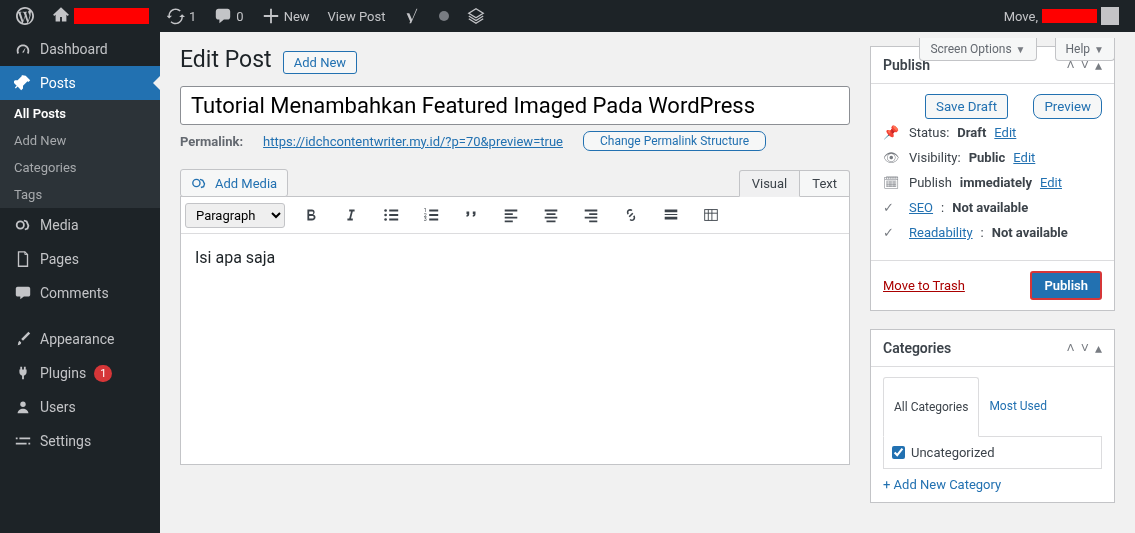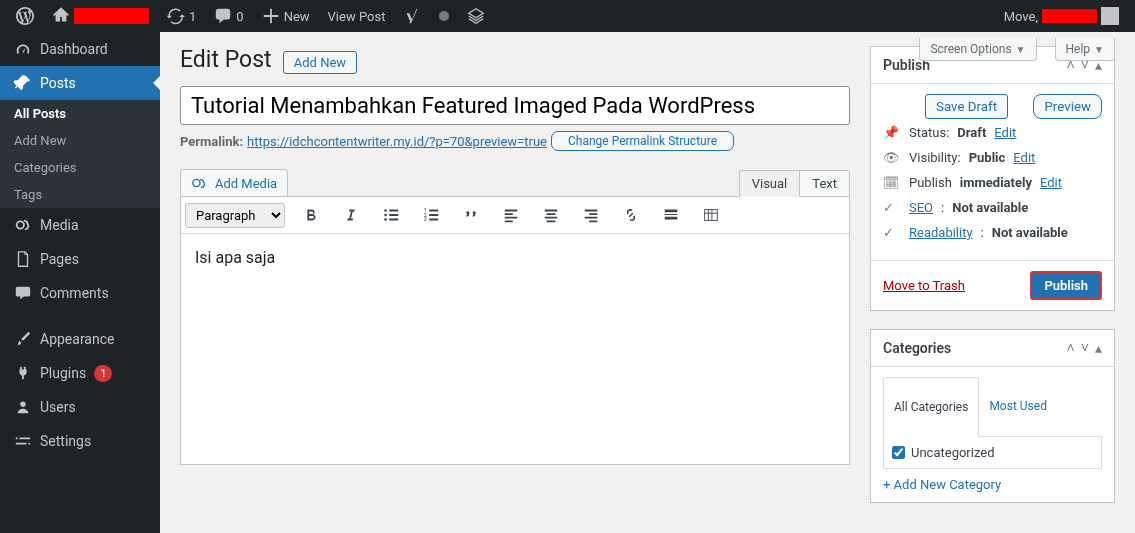--- a/index.html
+++ b/index.html
@@ -38,21 +38,21 @@
   .screen-meta .tri { font-size: 10px; color: #787c82; }
 
   .content-area { padding: 14px 20px; display: flex; gap: 20px; }
   .left-col { flex: 1; min-width: 0; }
   .right-col { width: 245px; }
 
   h1.page-title { font-size: 23px; font-weight: 400; color: #1d2327; display: inline-block; margin-right: 8px; }
   .btn { display: inline-block; border: 1px solid #2271b1; color: #2271b1; background: #f6f7f7; border-radius: 3px; padding: 3px 10px; font-size: 13px; cursor: pointer; text-decoration: none; }
 
   .title-input { width: 100%; padding: 6px 10px; font-size: 22px; border: 1px solid #8c8f94; border-radius: 3px; margin-top: 12px; background: #fff; }
-  .permalink-row { margin-top: 6px; font-size: 13px; color: #646970; display: flex; align-items: center; gap: 4px; flex-wrap: wrap; }
+  .permalink-row { margin-top: 6px; font-size: 13px; color: #646970; display: flex; align-items: center; gap: 20px; flex-wrap: wrap; }
   .permalink-row a { color: #2271b1; text-decoration: underline; }
   .permalink-row .small-btn { border: 1px solid #2271b1; color: #2271b1; background: #f6f7f7; border-radius: 7px; padding: 2px 16px; font-size: 12px; cursor: pointer; }
 
   .media-row { margin-top: 18px; display: flex; align-items: flex-end; }
   .media-row .add-media { border: 1px solid #c3c4c7; background: #f6f7f7; color: #2271b1; padding: 4px 10px; border-radius: 3px; display: inline-flex; align-items: center; gap: 6px; font-size: 13px; cursor: pointer; }
   .media-row .spacer { flex: 1; }
   .editor-tabs { display: flex; }
   .editor-tab { border: 1px solid #c3c4c7; background: #f6f7f7; padding: 5px 12px; font-size: 13px; cursor: pointer; }
   .editor-tab.active { background: #f0f0f1; border-bottom-color: #f0f0f1; }
   .editor-tab:first-child { border-radius: 3px 0 0 0; }

